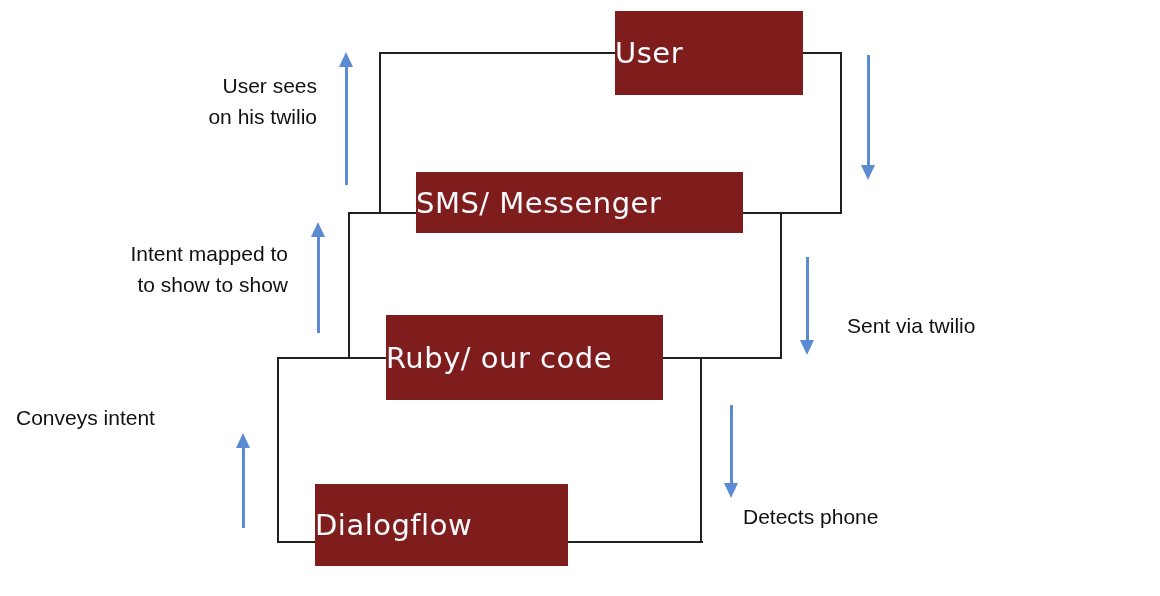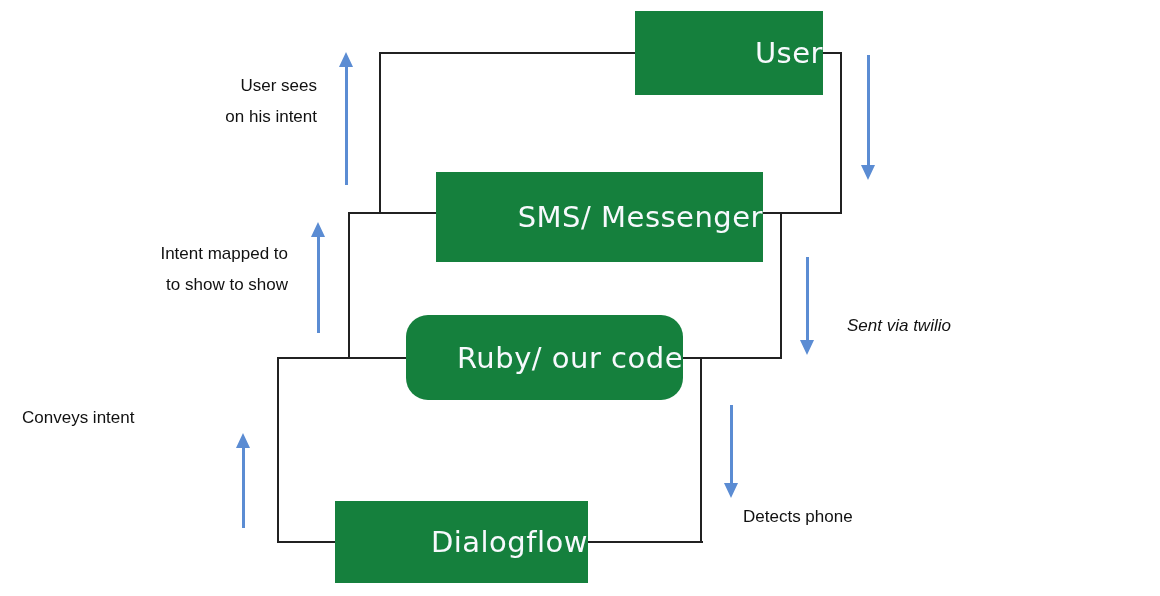--- a/index.html
+++ b/index.html
@@ -31,36 +31,35 @@
   #v3 { left: 348px; top: 212px; height: 147px; }
   #v4 { left: 780px; top: 212px; height: 147px; }
   #h3 { left: 277px; top: 357px; width: 505px; }
   #v5 { left: 277px; top: 357px; height: 186px; }
   #v6 { left: 700px; top: 357px; height: 186px; }
   #h4 { left: 277px; top: 541px; width: 426px; }
 
   
   .box {
     position: absolute;
-    background: #15803d;
+    background: #7f1d1d;
     color: #f7f9fd;
     display: flex;
     align-items: center;
-    justify-content: flex-end;
+    justify-content: flex-start;
     font-family: "DejaVu Sans", sans-serif;
     font-size: 29px;
     font-weight: 400;
     letter-spacing: 0.5px;
     white-space: nowrap;
-    margin-left: 20px;
   }
   #box-user       { left: 615px; top: 11px;  width: 188px; height: 84px; }
-  #box-sms        { left: 416px; top: 172px; width: 327px; height: 90px; }
-  #box-ruby       { left: 386px; top: 315px; width: 277px; height: 85px; border-radius: 22px; }
-  #box-dialogflow { left: 315px; top: 501px; width: 253px; height: 82px; }
+  #box-sms        { left: 416px; top: 172px; width: 327px; height: 61px; }
+  #box-ruby       { left: 386px; top: 315px; width: 277px; height: 85px; }
+  #box-dialogflow { left: 315px; top: 484px; width: 253px; height: 82px; }
 
   
   .arrow {
     position: absolute;
     width: 16px;
     display: flex;
     flex-direction: column;
     align-items: center;
   }
   .arrow .shaft {
@@ -84,30 +83,30 @@
   #arrow-intent-mapped  { left: 310px; top: 222px; height: 111px; }
   #arrow-conveys-intent { left: 235px; top: 433px; height: 95px;  }
   #arrow-types          { left: 860px; top: 55px;  height: 125px; }
   #arrow-twilio         { left: 799px; top: 257px; height: 98px;  }
   #arrow-detects        { left: 723px; top: 405px; height: 93px;  }
 
   
   .note {
     position: absolute;
     color: #111111;
-    font-size: 17px;
+    font-size: 21px;
     line-height: 31px;
     white-space: nowrap;
   }
   .note.right-align { text-align: right; }
   #note-user-sees     { right: 843px; top: 70px;  }
   #note-types         { left: 900px;  top: 194px; line-height: 24px; }
   #note-intent-mapped { right: 872px; top: 238px; margin-left: 16px; }
-  #note-twilio        { left: 847px;  top: 314px; line-height: 24px; font-style: italic; }
-  #note-conveys       { left: 22px;   top: 406px; line-height: 24px; }
+  #note-twilio        { left: 847px;  top: 314px; line-height: 24px; }
+  #note-conveys       { left: 16px;   top: 406px; line-height: 24px; }
   #note-detects       { left: 743px;  top: 505px; line-height: 24px; }
 </style>
 </head>
 <body>
 
 <div class="canvas">
 
   <div class="hline" id="h1"></div>
   <div class="vline" id="v1"></div>
   <div class="vline" id="v2"></div>
@@ -152,21 +151,21 @@
   </div>
   <div class="box" id="box-ruby">
     <span>Ruby/ our code</span>
   </div>
   <div class="box" id="box-dialogflow">
     <span>Dialogflow</span>
   </div>
 
   <div class="note right-align" id="note-user-sees">
     <div>User sees</div>
-    <div>on his intent</div>
+    <div>on his twilio</div>
   </div>
 
 
   <div class="note right-align" id="note-intent-mapped">
     <div>Intent mapped to</div>
     <div>to show to show</div>
   </div>
 
   <div class="note" id="note-twilio">
     <div>Sent via twilio</div>

